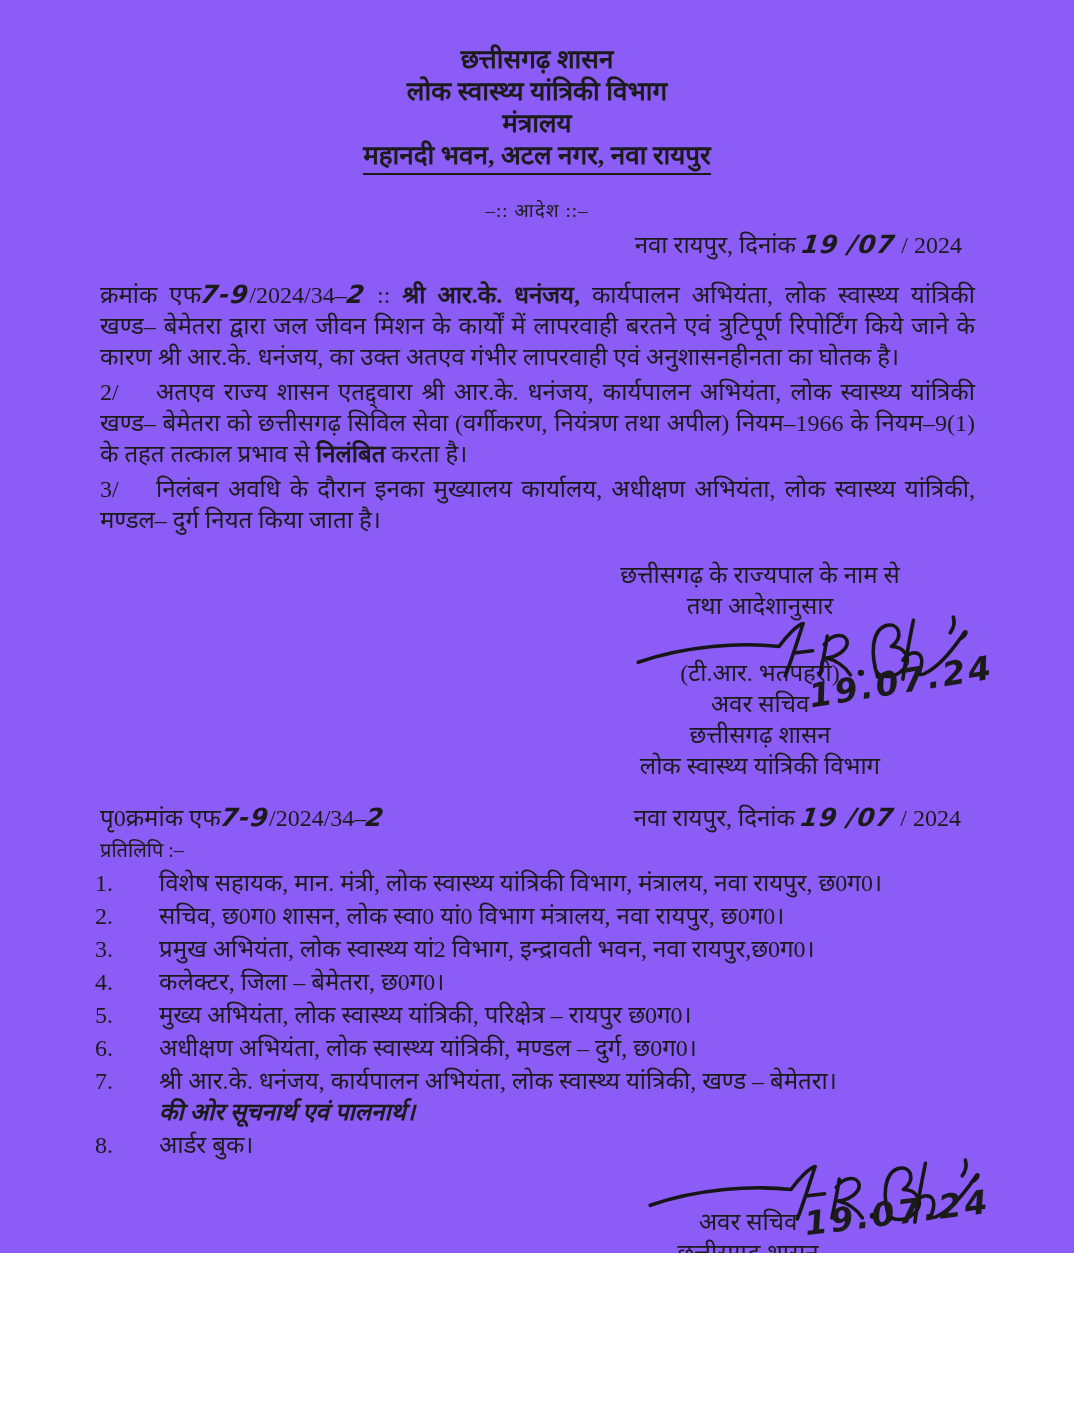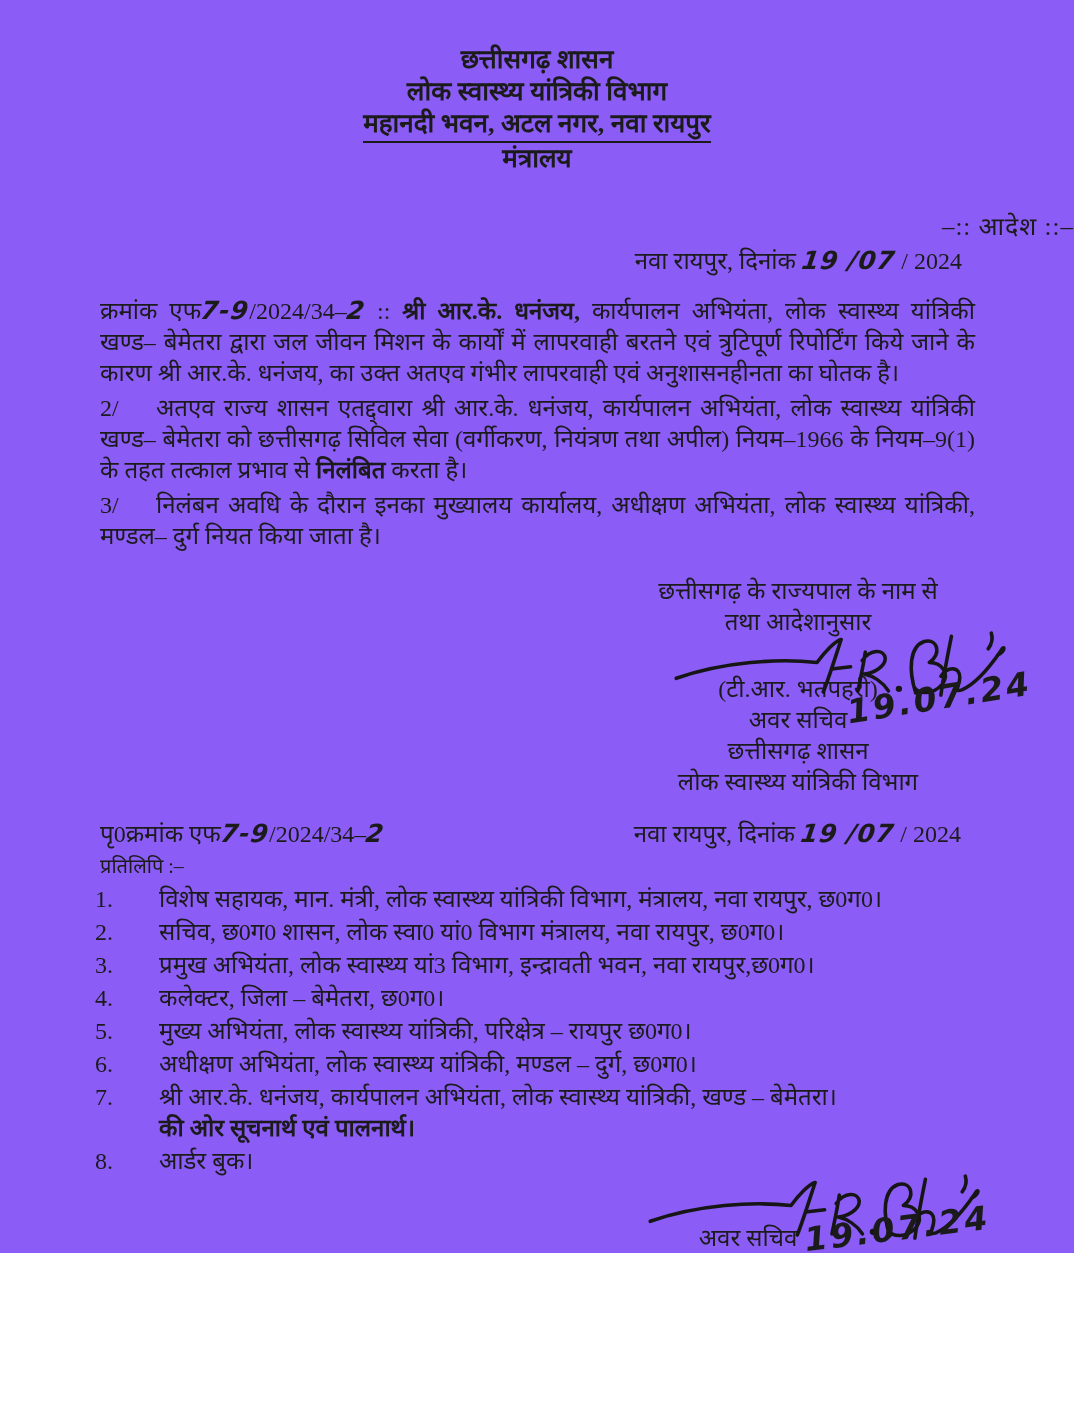--- a/index.html
+++ b/index.html
@@ -3,65 +3,65 @@
 <meta charset="utf-8">
 <style>
   html,body{margin:0;padding:0;background:#ffffff;}
   .page{
     width:1074px;height:1253px;background:#8b5cf6;color:#1b1b1b;
     font-family:"Liberation Serif","DejaVu Serif",serif;
     position:relative;box-sizing:border-box;padding-top:44px;overflow:hidden;
   }
   .header{text-align:center;font-weight:700;font-size:26px;line-height:32px;}
   .header .addr{display:inline-block;border-bottom:2px solid #1b1b1b;padding-bottom:1px;}
-  .order-heading{text-align:right;font-size:25px;line-height:31px;margin-top:36px;letter-spacing:1px;}
+  .order-heading{text-align:center;font-size:19px;line-height:31px;margin-top:20px;letter-spacing:1px;}
   .date-line{text-align:right;padding-right:112px;font-size:24px;line-height:31px;margin-top:3px;}
   .content{margin:18px 99px 0 100px;font-size:24px;line-height:31px;text-align:justify;}
   .para{margin-bottom:4px;}
   .pnum{display:inline-block;min-width:56px;}
   b{font-weight:700;}
   .hw{
     font-family:"DejaVu Sans",sans-serif;font-style:italic;font-weight:700;
     display:inline-block;transform:skewX(-8deg);letter-spacing:1px;font-size:25px;
   }
   .signoff{width:480px;margin-left:auto;text-align:center;font-size:24px;line-height:31px;position:relative;}
-  .signoff1{margin-right:36px;margin-top:24px;}
+  .signoff1{margin-right:74px;margin-top:24px;}
   .signoff2{margin-right:86px;margin-top:6px;}
   .sig-spacer1{height:36px;}
   .sig-spacer2{height:40px;}
   .sig-svg{position:absolute;pointer-events:none;}
   .signoff1 .sig-svg{top:54px;left:112px;width:336px;height:84px;}
   .signoff2 .sig-svg{top:-10px;left:136px;width:336px;height:84px;}
   .hw-date{
     position:absolute;font-family:"DejaVu Sans",sans-serif;font-style:italic;font-weight:700;
     font-size:33px;letter-spacing:3px;white-space:nowrap;
   }
   .signoff1 .hw-date{top:106px;left:288px;transform:rotate(-9deg);}
   .signoff2 .hw-date{top:30px;left:296px;transform:rotate(-7deg);}
   .endorse{display:flex;justify-content:space-between;margin:20px 99px 0 100px;font-size:24px;line-height:31px;}
   .endorse .right{padding-right:14px;}
   .copy-label{margin:1px 0 2px 100px;font-size:20px;line-height:31px;}
   .copies{margin:2px 99px 0 95px;font-size:24px;line-height:31px;}
   .copy-row{display:flex;margin-bottom:2px;}
   .copy-num{width:64px;flex:none;}
   .copy-text{flex:1;}
-  .copy-bold{font-weight:700;}
+  .copy-bold{font-weight:700;font-style:italic;}
   svg path{fill:none;stroke:#161616;stroke-width:3.4;stroke-linecap:round;stroke-linejoin:round;}
   svg circle{fill:#161616;stroke:none;}
 </style>
 </head>
 <body>
 
 <div class="page">
 
   <div class="header">
     <div>छत्तीसगढ़ शासन</div>
     <div>लोक स्वास्थ्य यांत्रिकी विभाग</div>
+    <div>मंत्रालय</div>
     <div><span class="addr">महानदी भवन, अटल नगर, नवा रायपुर</span></div>
-    <div>मंत्रालय</div>
   </div>
 
   <div class="order-heading">–:: आदेश ::–</div>
 
   <div class="date-line">
     <span>नवा रायपुर, दिनांक</span>
     <span class="hw">19 /07</span>
     <span>/ 2024</span>
   </div>
 
@@ -114,21 +114,21 @@
     <div class="copy-row">
       <div class="copy-num">1.</div>
       <div class="copy-text">विशेष सहायक, मान. मंत्री, लोक स्वास्थ्य यांत्रिकी विभाग, मंत्रालय, नवा रायपुर, छ0ग0।</div>
     </div>
     <div class="copy-row">
       <div class="copy-num">2.</div>
       <div class="copy-text">सचिव, छ0ग0 शासन, लोक स्वा0 यां0 विभाग मंत्रालय, नवा रायपुर, छ0ग0।</div>
     </div>
     <div class="copy-row">
       <div class="copy-num">3.</div>
-      <div class="copy-text">प्रमुख अभियंता, लोक स्वास्थ्य यां3 विभाग, इन्द्रावती भवन, नवा रायपुर,छ0ग0।</div>
+      <div class="copy-text">प्रमुख अभियंता, लोक स्वास्थ्य यां2 विभाग, इन्द्रावती भवन, नवा रायपुर,छ0ग0।</div>
     </div>
     <div class="copy-row">
       <div class="copy-num">4.</div>
       <div class="copy-text">कलेक्टर, जिला – बेमेतरा, छ0ग0।</div>
     </div>
     <div class="copy-row">
       <div class="copy-num">5.</div>
       <div class="copy-text">मुख्य अभियंता, लोक स्वास्थ्य यांत्रिकी, परिक्षेत्र – रायपुर छ0ग0।</div>
     </div>
     <div class="copy-row">

